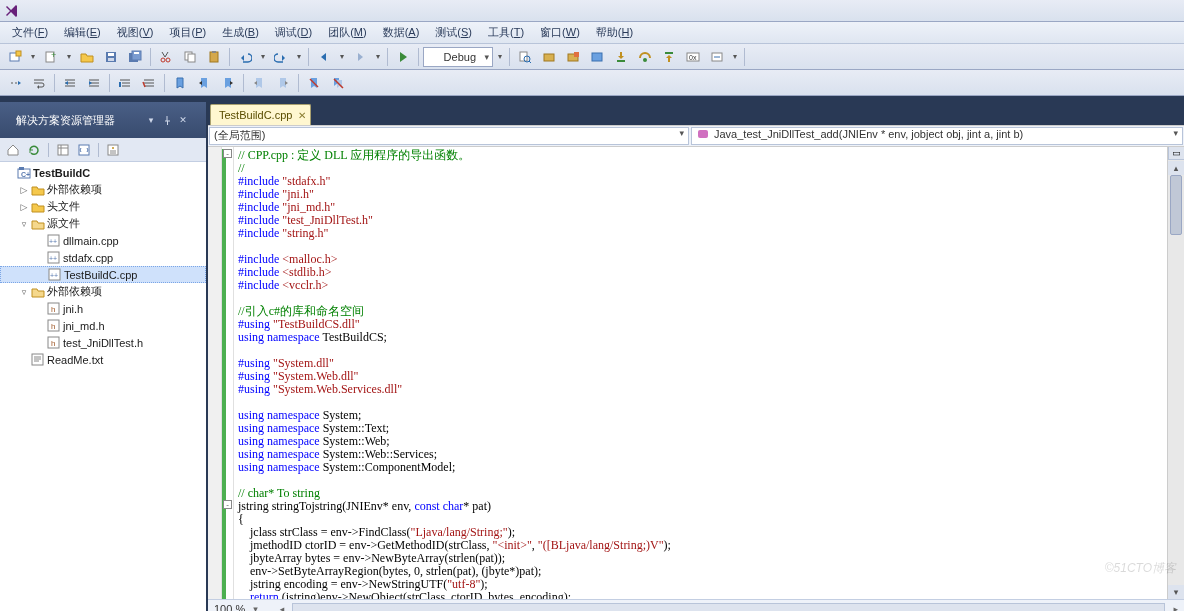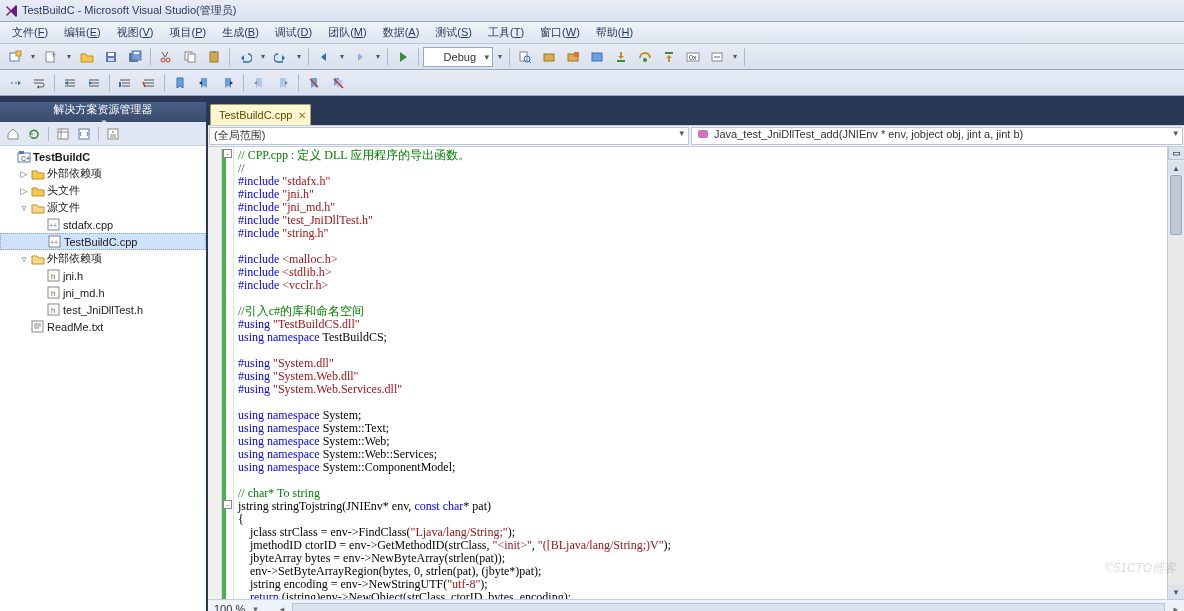--- a/index.html
+++ b/index.html
@@ -11,21 +11,21 @@
 .menubar .mitem { padding: 2px 8px; color: #2a3b5a; cursor: default; }
 .menubar .u { text-decoration: underline; }
 .toolbar { height: 26px; background: linear-gradient(#e8ecf5, #d9e1ee); display: flex; align-items: center; padding: 0 4px; border-bottom: 1px solid #9aa7c4; gap: 2px; }
 .tbtn { width: 22px; height: 20px; display: inline-flex; align-items: center; justify-content: center; border: 1px solid transparent; border-radius: 2px; cursor: default; }
 .tsep { width: 1px; height: 18px; background: #b0bbd1; margin: 0 2px; }
 .tdrop { width: 10px; height: 20px; display: inline-flex; align-items: center; justify-content: center; color: #555; font-size: 8px; }
 .combo { height: 20px; border: 1px solid #9aa7c4; background: #fff; display: inline-flex; align-items: center; padding: 0 16px 0 4px; position: relative; min-width: 70px; color: #333; justify-content: flex-end; }
 .combo::after { content: "▾"; position: absolute; right: 3px; font-size: 9px; color: #555; }
 .workspace { display: flex; height: calc(611px - 22px - 22px - 26px - 26px); }
 .sidepanel { width: 208px; background: #eef2f9; border-right: 2px solid #293955; display: flex; flex-direction: column; }
-.sidehead { height: 20px; background: linear-gradient(#4a5f86, #384b6e); color: #fff; display: flex; align-items: center; padding: 0 0; font-size: 11px; flex-direction: column; }
+.sidehead { height: 36px; background: linear-gradient(#4a5f86, #384b6e); color: #fff; display: flex; align-items: center; padding: 0 16px; font-size: 11px; }
 .sidehead .sp { flex: 1; }
 .sidehead .hbtn { width: 14px; height: 14px; display: inline-flex; align-items: center; justify-content: center; color: #cfd8ea; font-size: 9px; margin-left: 2px; }
 .sidetool { height: 24px; background: #e2e8f3; display: flex; align-items: center; padding: 0 4px; gap: 3px; border-bottom: 1px solid #c3cee2; }
 .tree { flex: 1; background: #fff; overflow: auto; padding: 2px 0; }
 .tnode { display: flex; align-items: center; height: 17px; padding-left: 4px; white-space: nowrap; color: #1a1a1a; }
 .tnode.sel { background: #cfe1fb; border: 1px dotted #7aa5e6; }
 .tw { display: inline-block; width: 12px; text-align: center; color: #666; font-size: 9px; cursor: default; }
 .tico { width: 15px; height: 14px; display: inline-flex; align-items: center; justify-content: center; margin-right: 2px; }
 .tnode.bold { font-weight: bold; }
 .ind1 { padding-left: 18px; } .ind2 { padding-left: 34px; }
@@ -58,21 +58,20 @@
 </style>
 </head>
 <body>
 
 <div class="titlebar">
   <span class="ico">
     <svg width="14" height="14" viewBox="0 0 14 14">
         <path d="M2 3 L6 7 L2 11 L3 12 L7 8 L12 13 L13 12 L13 2 L12 1 L7 6 L3 2 Z" fill="#68217a"></path>
       </svg>
   </span>
-  <span class="title">TestBuildC - Microsoft Visual Studio(管理员)</span>
 </div>
 
 <div class="menubar" id="menubar">
     <span class="mitem">文件(<span class="u">F</span>)</span>
     <span class="mitem">编辑(<span class="u">E</span>)</span>
     <span class="mitem">视图(<span class="u">V</span>)</span>
     <span class="mitem">项目(<span class="u">P</span>)</span>
     <span class="mitem">生成(<span class="u">B</span>)</span>
     <span class="mitem">调试(<span class="u">D</span>)</span>
     <span class="mitem">团队(<span class="u">M</span>)</span>
@@ -413,20 +412,30 @@
           <span>源文件</span>
         </div>
         <div class="tnode ind2">
           <span class="tw"></span>
           <span class="tico">
             <svg width="13" height="13">
               <rect x="1" y="1" width="11" height="11" fill="#fff" stroke="#888"></rect>
               <text x="2" y="10" font-size="7" fill="#5a7bb0">++</text>
             </svg>
           </span>
+          <span>dllmain.cpp</span>
+        </div>
+        <div class="tnode ind2">
+          <span class="tw"></span>
+          <span class="tico">
+            <svg width="13" height="13">
+              <rect x="1" y="1" width="11" height="11" fill="#fff" stroke="#888"></rect>
+              <text x="2" y="10" font-size="7" fill="#5a7bb0">++</text>
+            </svg>
+          </span>
           <span>stdafx.cpp</span>
         </div>
         <div class="tnode ind2 sel">
           <span class="tw"></span>
           <span class="tico">
             <svg width="13" height="13">
               <rect x="1" y="1" width="11" height="11" fill="#fff" stroke="#888"></rect>
               <text x="2" y="10" font-size="7" fill="#5a7bb0">++</text>
             </svg>
           </span>

